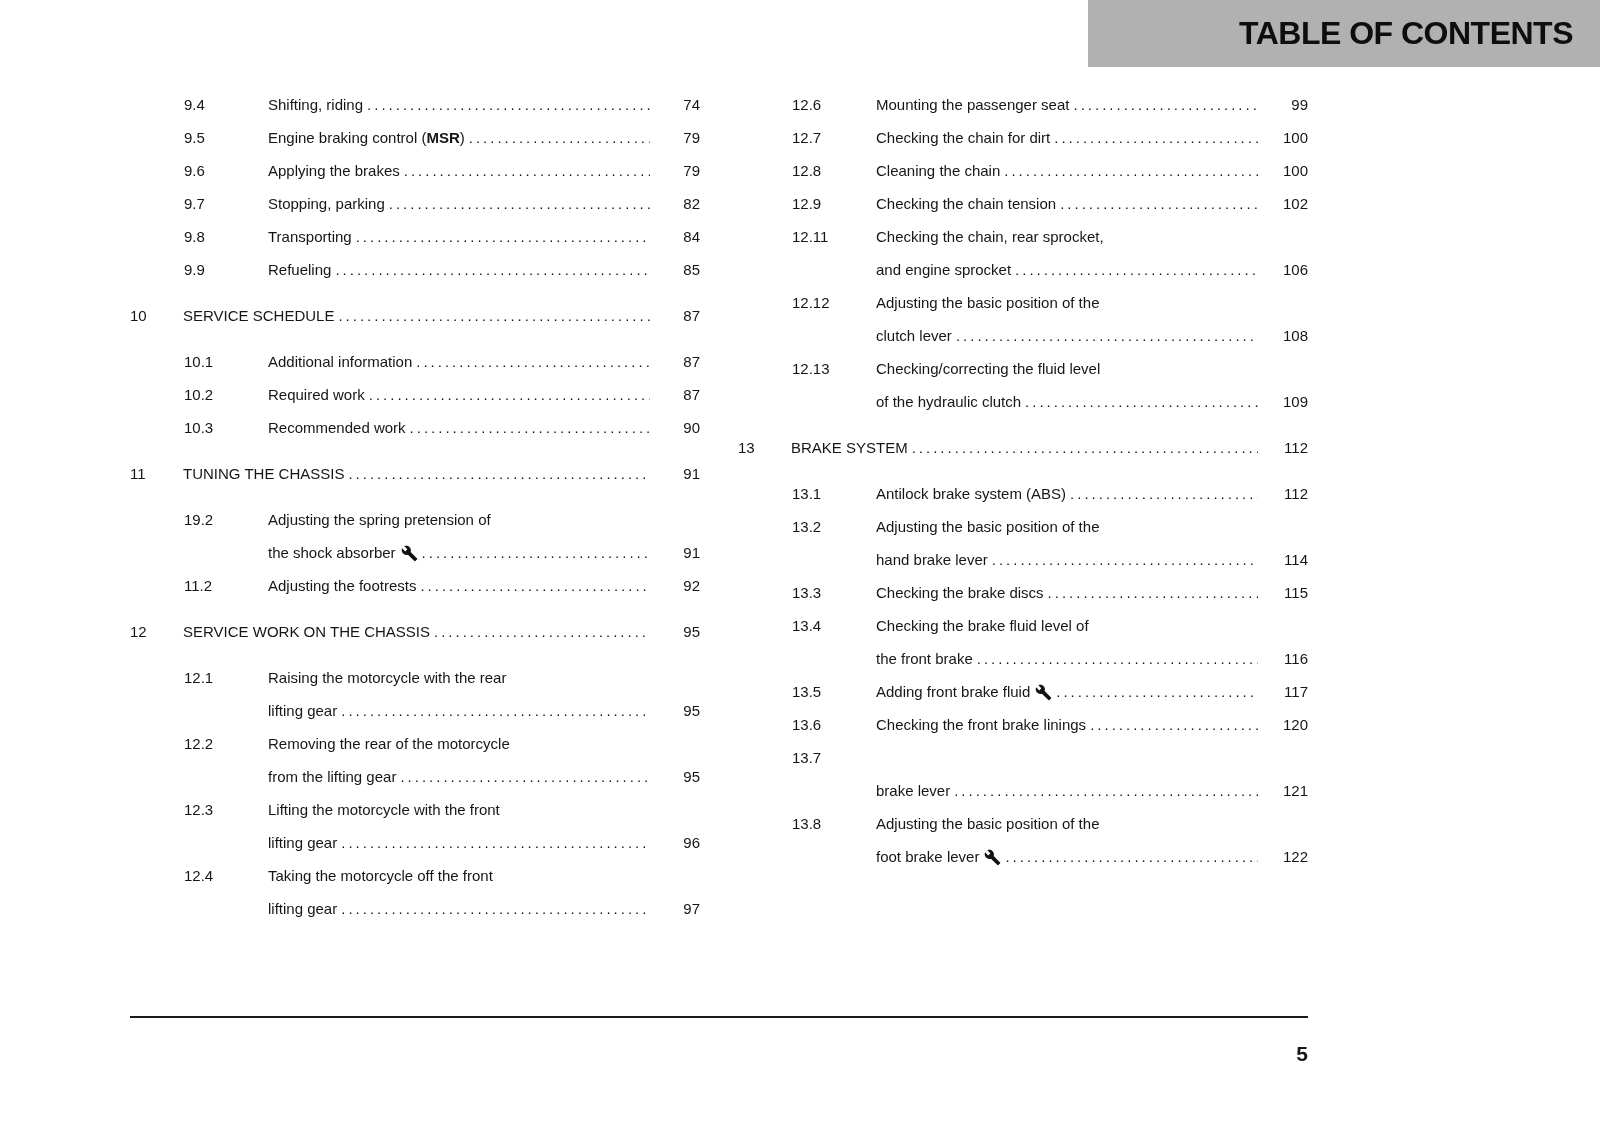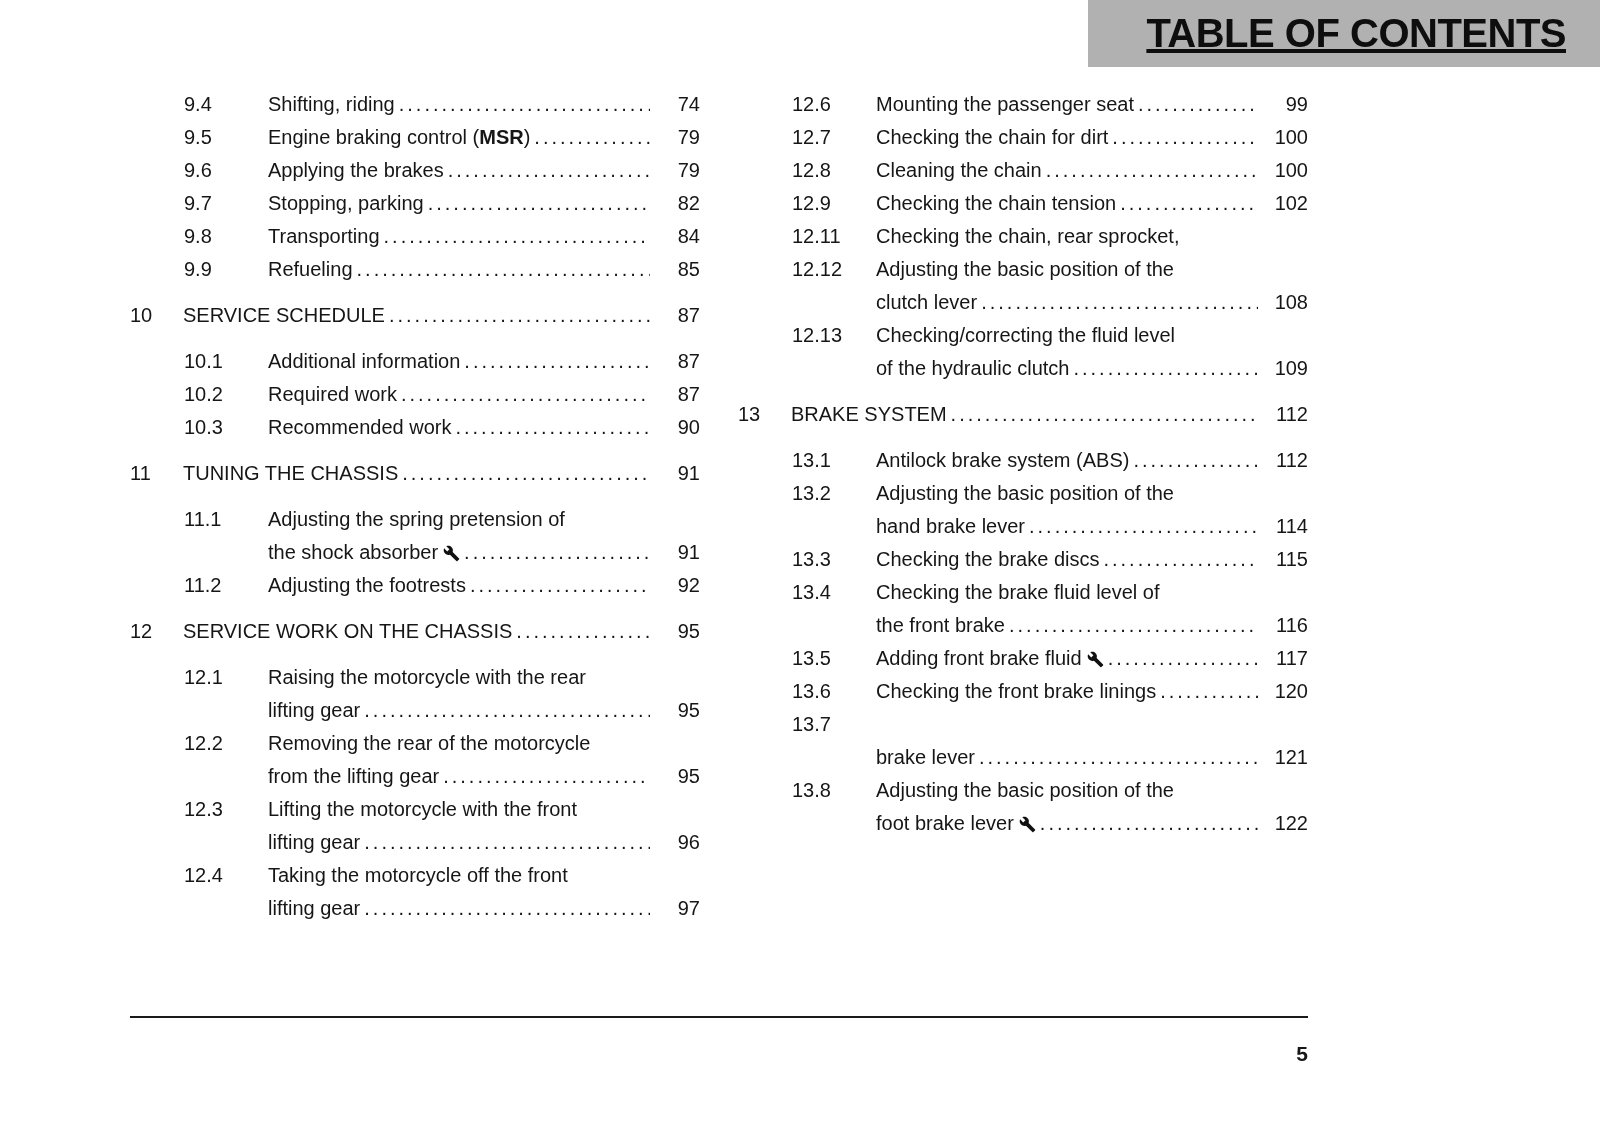--- a/index.html
+++ b/index.html
@@ -5,23 +5,23 @@
   html,body{margin:0;padding:0;}
   body{
     width:1600px;height:1132px;background:#ffffff;position:relative;overflow:hidden;
     font-family:"Liberation Sans",sans-serif;color:#161616;
   }
   .banner{
     position:absolute;top:0;right:0;width:512px;height:67px;background:#b1b1b1;
     display:flex;align-items:center;justify-content:flex-end;
     padding-right:22px;box-sizing:border-box;
   }
-  .banner-title{font-size:40px;font-weight:bold;letter-spacing:-0.5px;color:#0e0e0e;margin:12px;text-decoration:underline;}
+  .banner-title{font-size:32px;font-weight:bold;letter-spacing:-0.5px;color:#0e0e0e;margin:5px;}
   .content{position:absolute;left:130px;top:88px;width:1178px;display:flex;}
-  .col{width:570px;font-size:20px;line-height:33px;}
+  .col{width:570px;font-size:15px;line-height:33px;}
   .col-left{margin-right:38px;}
   .row{display:flex;align-items:baseline;}
   .num{flex:0 0 auto;}
   .sec{margin:13px 0;}
   .sec .num{width:53px;}
   .sub .num{margin-left:54px;width:84px;}
   .txt{flex:0 0 auto;white-space:nowrap;}
   .dots{flex:1 1 auto;overflow:hidden;white-space:nowrap;margin:0 6px 0 4px;min-width:8px;}
   .dots::before{
     content:"...................................................................................................................";
@@ -116,21 +116,21 @@
 
     <div class="row sec">
       <span class="num">11</span>
       <span class="txt">TUNING THE CHASSIS</span>
       <span class="dots"></span>
       <span class="pg">91</span>
     </div>
 
     <div class="sub">
       <div class="row">
-        <span class="num">11.1</span>
+        <span class="num">19.2</span>
         <span class="txt">Adjusting the spring pretension of</span>
       </div>
       <div class="row">
         <span class="num"></span>
         <span class="txt">the shock absorber</span>
         <svg class="wrench" viewBox="0 0 24 24">
             <path fill="#111" d="M22.7 19l-9.1-9.1c.9-2.3.4-5-1.5-6.9-2-2-5-2.4-7.4-1.3L9 6 6 9 1.6 4.7C.4 7.1.9 10.1 2.9 12.1c1.9 1.9 4.6 2.4 6.9 1.5l9.1 9.1c.4.4 1 .4 1.4 0l2.3-2.3c.5-.4.5-1.1.1-1.4z"></path>
           </svg>
         <span class="dots"></span>
         <span class="pg">91</span>
@@ -234,20 +234,26 @@
       <span class="txt">Checking the chain tension</span>
       <span class="dots"></span>
       <span class="pg">102</span>
     </div>
 
 
     <div class="sub">
       <div class="row">
         <span class="num">12.11</span>
         <span class="txt">Checking the chain, rear sprocket,</span>
+      </div>
+      <div class="row">
+        <span class="num"></span>
+        <span class="txt">and engine sprocket</span>
+        <span class="dots"></span>
+        <span class="pg">106</span>
       </div>
     </div>
 
     <div class="sub">
       <div class="row">
         <span class="num">12.12</span>
         <span class="txt">Adjusting the basic position of the</span>
       </div>
       <div class="row">
         <span class="num"></span>

